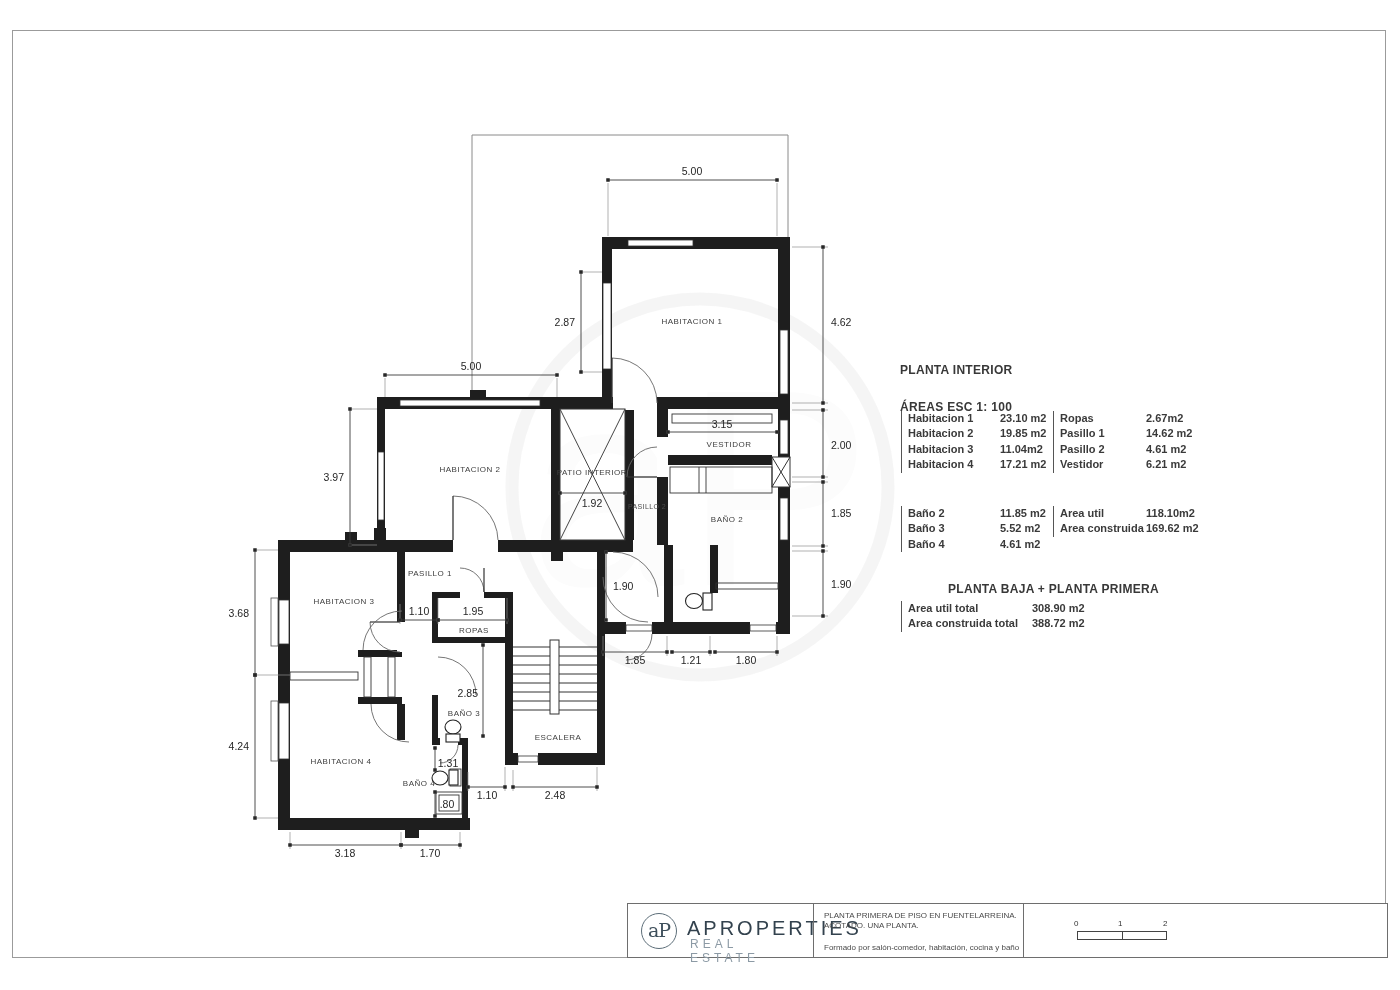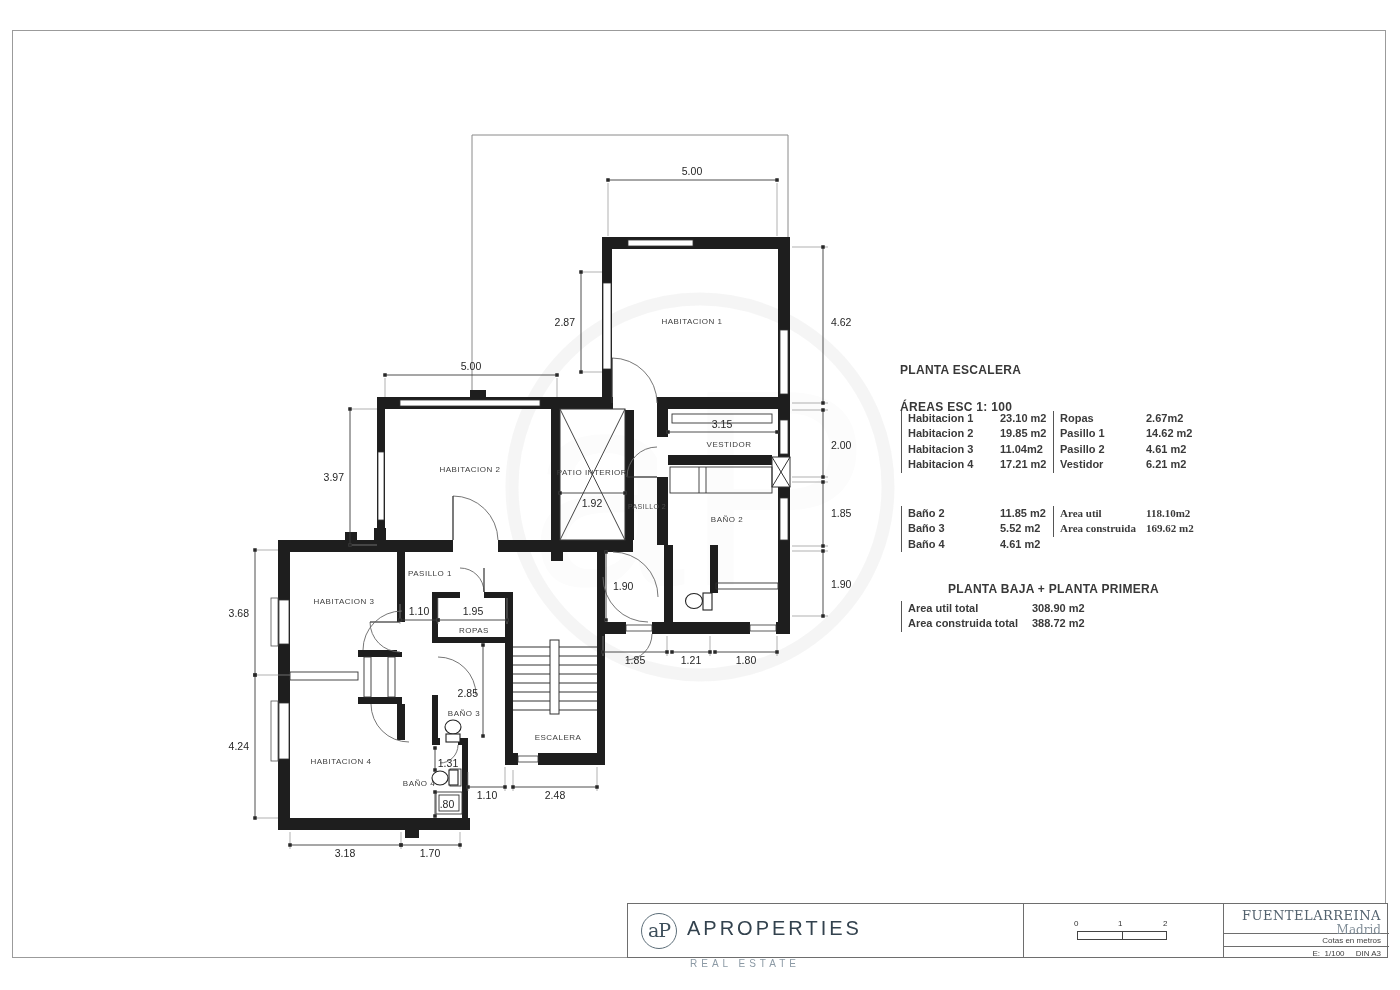--- a/index.html
+++ b/index.html
@@ -22,21 +22,21 @@
   
   .tblock{position:absolute;left:627px;top:903px;width:761px;height:55px;
        border:1px solid #6e6e6e;box-sizing:border-box;background:#fff;}
   .tcell{position:absolute;top:0;height:100%;border-left:1px solid #6e6e6e;box-sizing:border-box;}
   .logo-circle{position:absolute;left:13px;top:9px;width:36px;height:36px;border:1.4px solid #5d6e79;
        border-radius:50%;box-sizing:border-box;text-align:center;}
   .logo-mono{font-family:"DejaVu Serif","Liberation Serif",serif;font-size:19px;color:#3e4f5b;
        line-height:33px;letter-spacing:-1px;}
   .brand{position:absolute;left:59px;top:13px;font-family:Liberation Sans, sans-serif;
        font-size:20px;letter-spacing:3px;color:#33424e;}
-  .brand-sub{position:absolute;left:62px;top:54px;font-size:10px;letter-spacing:4px;color:#8c9aa5;}
+  .brand-sub{position:absolute;left:62px;top:33px;font-size:12px;letter-spacing:4px;color:#8c9aa5;}
   .desc{padding:7px 0 0 10px;font-size:8px;color:#4a4a4a;line-height:10px;}
   .desc .l3{margin-top:12px;}
   .sbar-num{position:absolute;top:15px;font-size:8px;color:#333;}
   .sbar{position:absolute;left:53px;top:27px;width:90px;height:9px;border:1px solid #444;box-sizing:border-box;}
   .sbar-div{position:absolute;left:44px;top:0;width:1px;height:100%;background:#444;}
   .tcell4 .r1{height:29px;text-align:right;padding:4px 8px 0 0;box-sizing:border-box;
        font-family:"DejaVu Serif","Liberation Serif",serif;color:#54636f;}
   .tcell4 .pname{font-size:13px;letter-spacing:.5px;}
   .tcell4 .pcity{font-size:12px;color:#808d97;}
   .tcell4 .r2,.tcell4 .r3{border-top:1px solid #6e6e6e;height:13px;text-align:right;
@@ -353,21 +353,21 @@
     <text class="roomtxt-sm" x="647" y="509" text-anchor="middle">PASILLO 2</text>
     <text class="roomtxt" x="474" y="633" text-anchor="middle">ROPAS</text>
     <text class="roomtxt" x="727" y="522" text-anchor="middle">BAÑO 2</text>
     <text class="roomtxt" x="464" y="716" text-anchor="middle">BAÑO 3</text>
     <text class="roomtxt" x="419" y="786" text-anchor="middle">BAÑO 4</text>
     <text class="roomtxt" x="558" y="740" text-anchor="middle">ESCALERA</text>
   </g>
 </svg>
 
 <div>
-  <div class="areas-title" style="left:900px;top:363px;">PLANTA ESCALERA</div>
+  <div class="areas-title" style="left:900px;top:363px;">PLANTA INTERIOR</div>
   <div class="areas-title" style="left:900px;top:400px;">ÁREAS  ESC 1: 100</div>
 
   <div class="tgroup" style="left:901px;top:411px;">
     <div class="trow">
         <span class="lbl">Habitacion 1</span>
         <span class="val">23.10 m2</span>
       </div>
     <div class="trow">
         <span class="lbl">Habitacion 2</span>
         <span class="val">19.85 m2</span>
@@ -409,21 +409,21 @@
     <div class="trow">
         <span class="lbl">Baño 3</span>
         <span class="val">5.52 m2</span>
       </div>
     <div class="trow">
         <span class="lbl">Baño 4</span>
         <span class="val">4.61 m2</span>
       </div>
   </div>
 
-  <div class="tgroup g2" style="left:1053px;top:506px;font-family:Liberation Serif, serif;">
+  <div class="tgroup g2" style="left:1053px;top:506px;">
     <div class="trow">
         <span class="lbl">Area util</span>
         <span class="val">118.10m2</span>
       </div>
     <div class="trow">
         <span class="lbl">Area construida</span>
         <span class="val">169.62 m2</span>
       </div>
   </div>
 
@@ -442,29 +442,28 @@
 </div>
 
 <div class="tblock">
   <div class="tcell" style="left:0;width:185px;border-left:none;">
     <div class="logo-circle">
       <div class="logo-mono">aP</div>
     </div>
     <div class="brand">APROPERTIES</div>
     <div class="brand-sub">REAL ESTATE</div>
   </div>
+  <div class="tcell" style="left:185px;width:210px;">
+    <div class="desc">
+      <div>PLANTA PRIMERA DE PISO EN FUENTELARREINA.</div>
+      <div>ACOTADO. UNA PLANTA.</div>
+      <div class="l3">Formado por salón-comedor, habitación, cocina y baño</div>
+    </div>
+  </div>
   <div class="tcell" style="left:395px;width:200px;">
     <span class="sbar-num" style="left:50px;">0</span>
     <span class="sbar-num" style="left:94px;">1</span>
     <span class="sbar-num" style="left:139px;">2</span>
     <div class="sbar">
         <div class="sbar-div"></div>
       </div>
   </div>
-  <div class="tcell tcell4" style="left:595px;width:166px;">
-    <div class="r1">
-      <div class="pname">FUENTELARREINA</div>
-      <div class="pcity">Madrid</div>
-    </div>
-    <div class="r2">Cotas en metros</div>
-    <div class="r3">E:  1/100     DIN A3</div>
-  </div>
 </div>
 
 </body></html>

